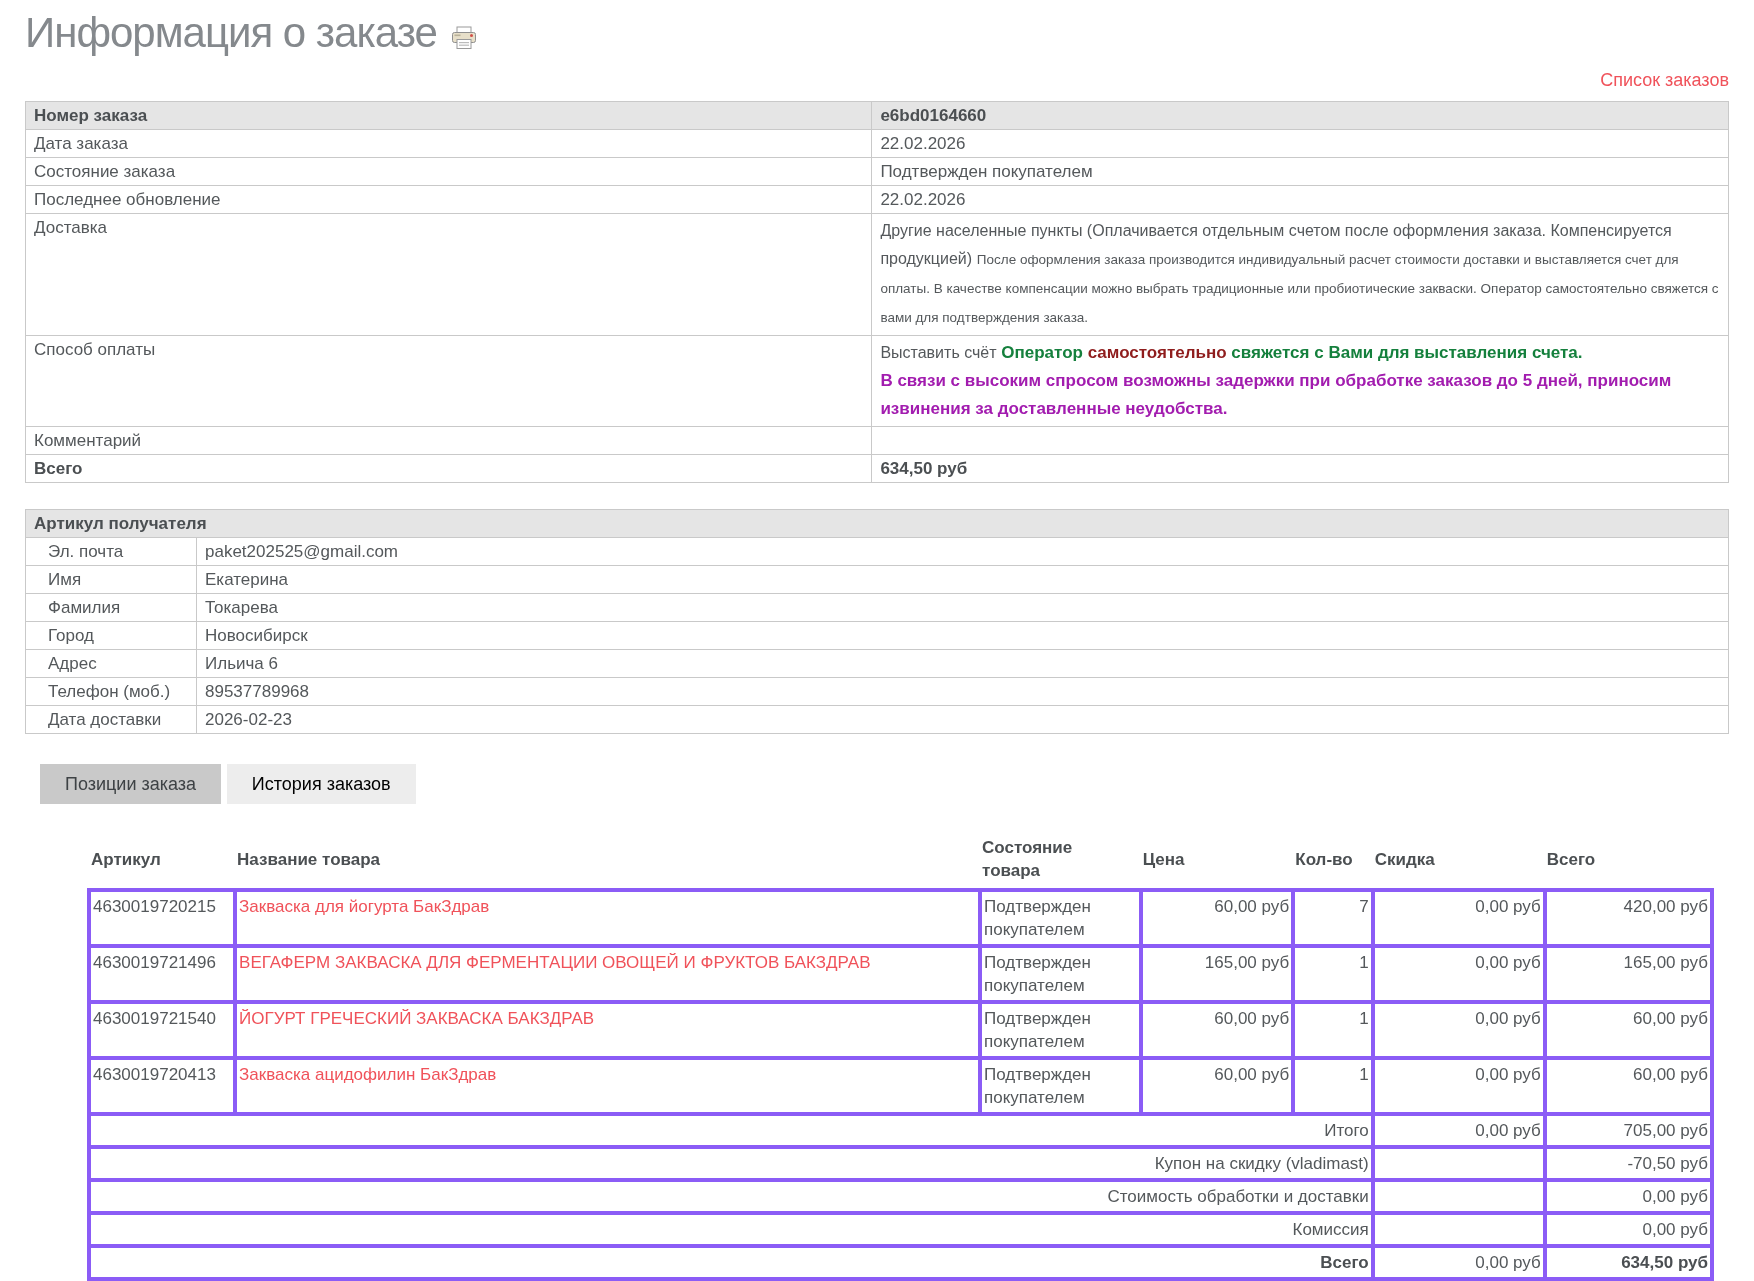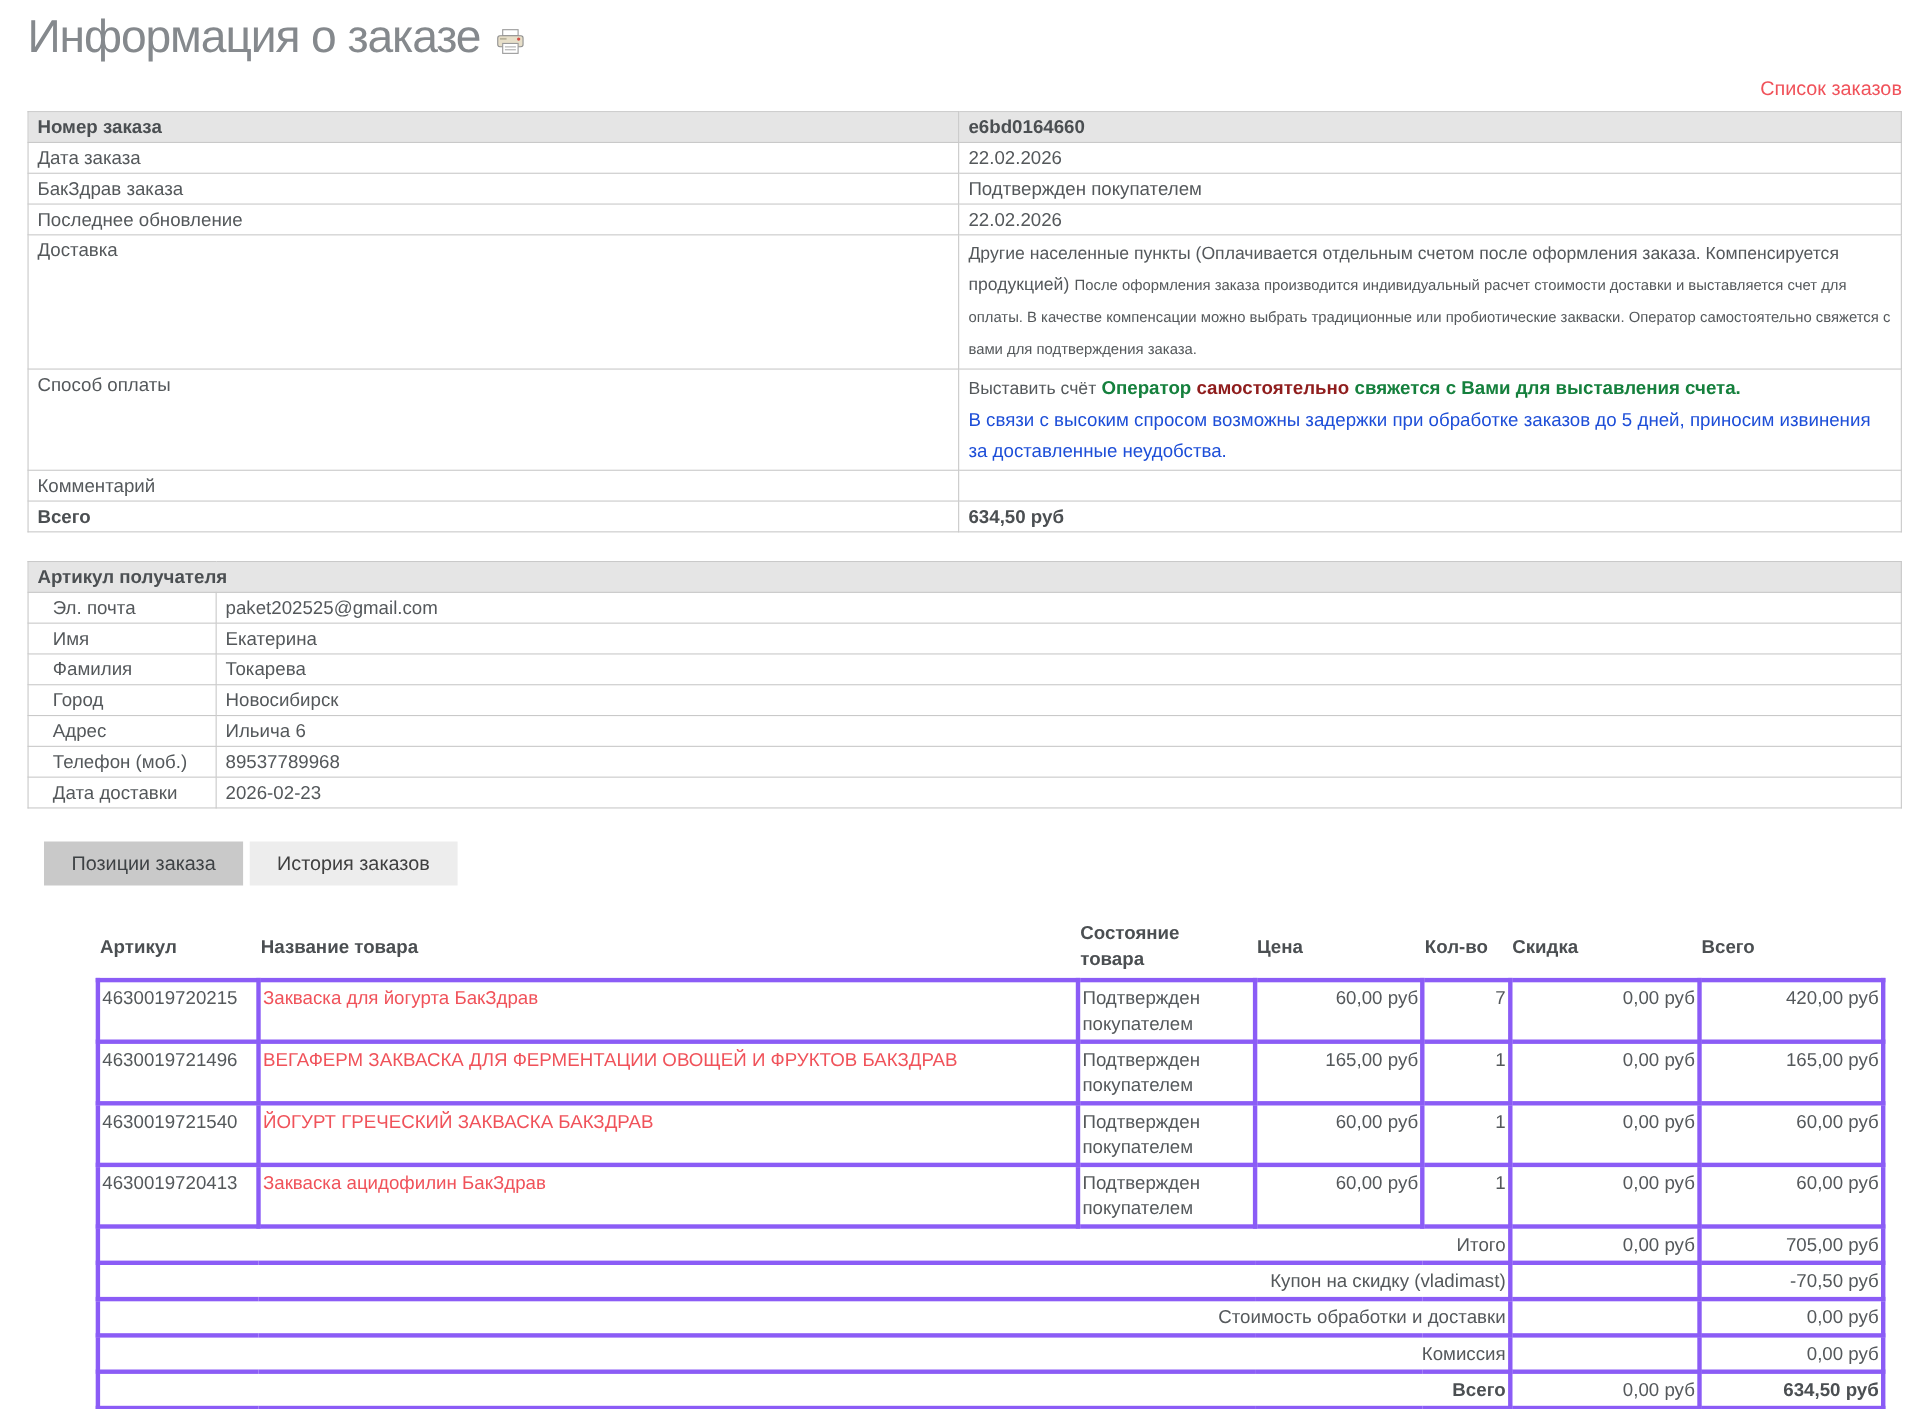--- a/index.html
+++ b/index.html
@@ -35,34 +35,34 @@
   td.b { font-weight: 700; color: #4b4f52; }
 
   
   .info-table td.lbl { width: 49.7%; }
 
   .cell-big { font-size: 16px; line-height: 28px; }
   .cell-note { font-size: 13.5px; line-height: 29px; }
   .pay-line { line-height: 28px; }
   .pay-bold { font-weight: 700; color: #15803d; }
   .pay-hl { font-weight: 700; color: #8f1d1d; }
-  .pay-note { font-weight: 400; color: #1d4ed8; line-height: 28px; }
+  .pay-note { font-weight: 700; color: #a21caf; line-height: 28px; }
 
   
   .recipient-table { margin-top: 26px; }
   .recipient-table td.lbl { width: 171px; padding-left: 22px; }
 
   
   .tabs { margin: 30px 0 26px 15px; }
   .tab {
     display: inline-block; padding: 9px 25px; font-size: 18px;
     cursor: pointer; line-height: 22px;
   }
   .tab-active { background: #c9c9c9; color: #3e4245; }
-  .tab-inactive { background: #ededed; color: #404040; margin-left: 1px; }
+  .tab-inactive { background: #ededed; color: #000000; margin-left: 1px; }
 
   
   .items-wrap { margin: 0 15px; padding-left: 47px; }
   table.items { border-collapse: collapse; width: 100%; font-size: 17px; }
   table.items thead th {
     border: none; background: none; text-align: left;
     font-weight: 700; color: #4b4f52; font-size: 17px;
     padding: 6px 2px; vertical-align: middle; line-height: 23px;
   }
   .th-narrow { display: inline-block; max-width: 100px; }
@@ -104,21 +104,21 @@
     <tbody>
       <tr class="hdr-row">
         <td class="lbl">Номер заказа</td>
         <td>e6bd0164660</td>
       </tr>
       <tr>
         <td class="lbl">Дата заказа</td>
         <td>22.02.2026</td>
       </tr>
       <tr>
-        <td class="lbl">БакЗдрав заказа</td>
+        <td class="lbl">Состояние заказа</td>
         <td>Подтвержден покупателем</td>
       </tr>
       <tr>
         <td class="lbl">Последнее обновление</td>
         <td>22.02.2026</td>
       </tr>
       <tr>
         <td class="lbl">Доставка</td>
         <td>
           <span class="cell-big">Другие населенные пункты (Оплачивается отдельным счетом после оформления заказа. Компенсируется продукцией)</span>

